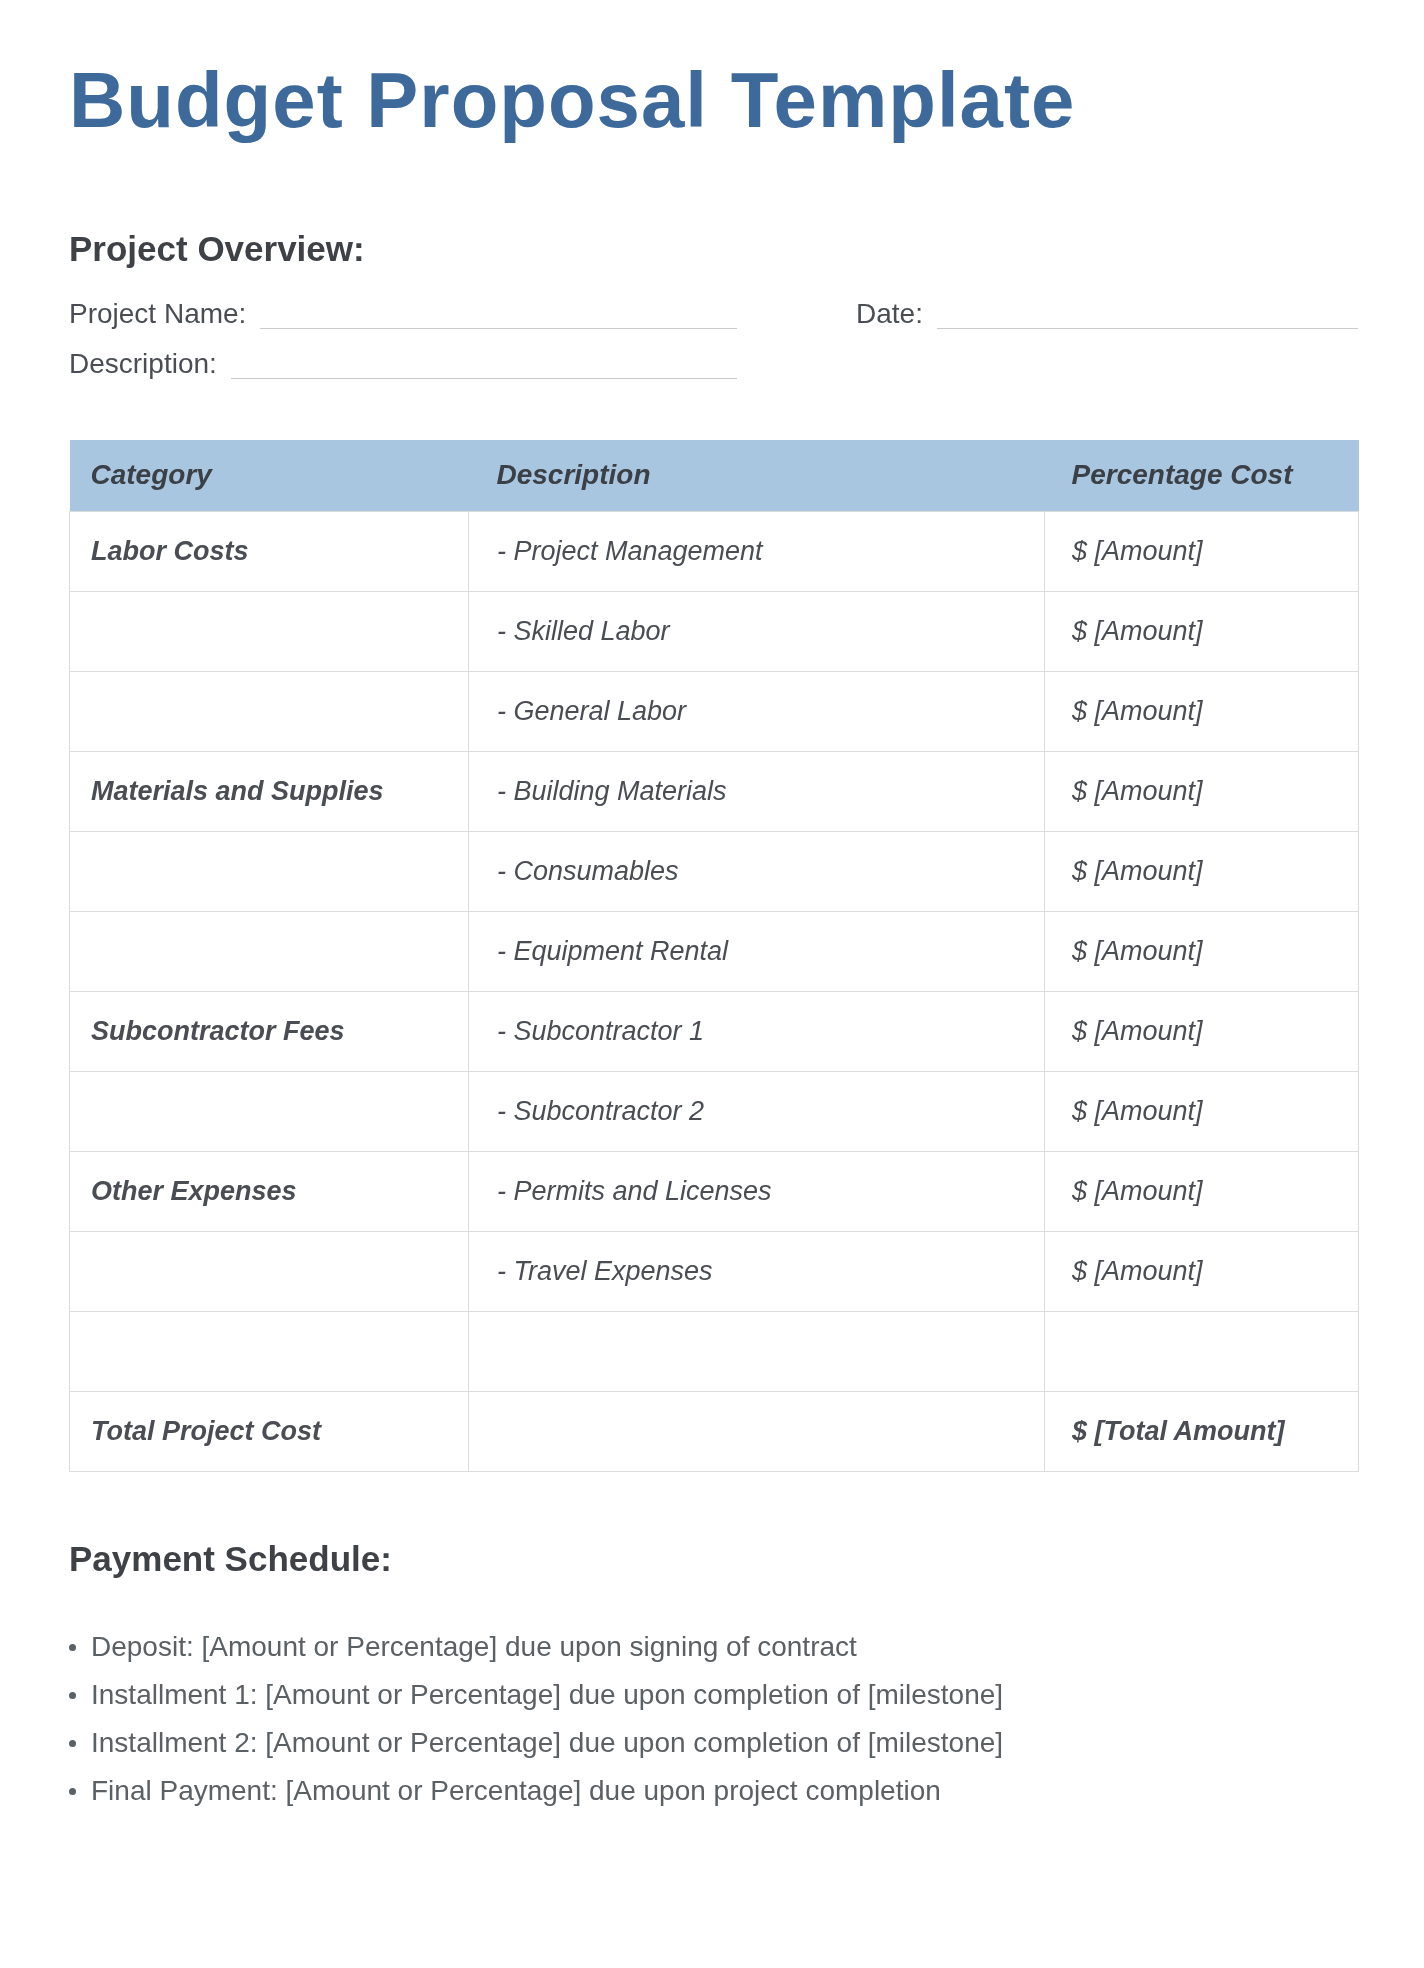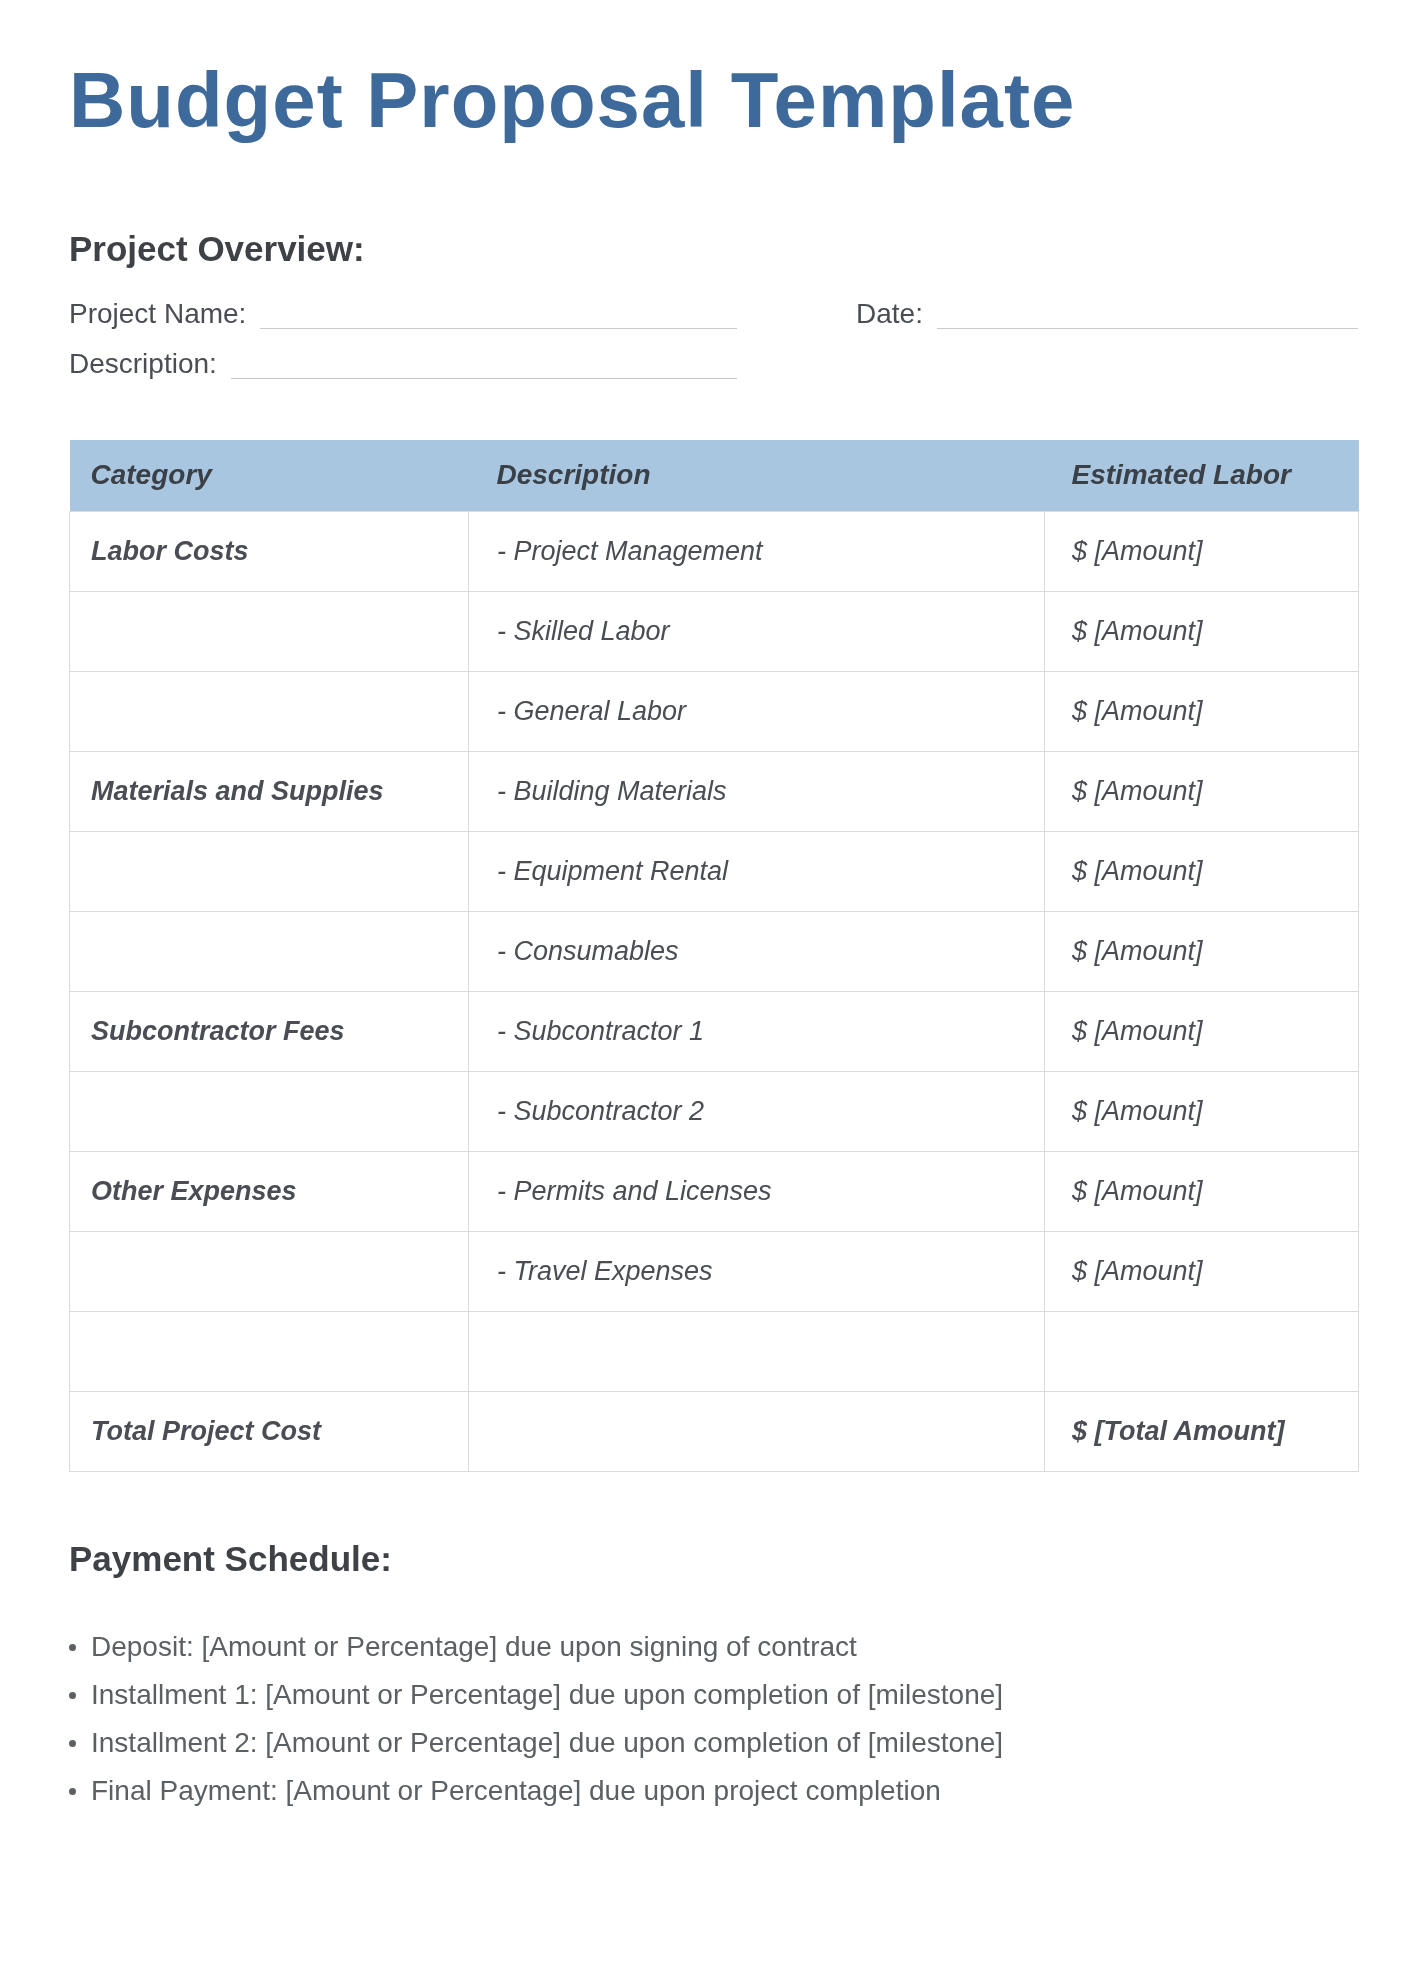--- a/index.html
+++ b/index.html
@@ -146,21 +146,21 @@
   <table class="budget">
     <colgroup>
       <col style="width:399px">
       <col style="width:576px">
       <col style="width:314px">
     </colgroup>
     <thead>
       <tr>
         <th class="c1">Category</th>
         <th class="c2">Description</th>
-        <th class="c3">Estimated Labor</th>
+        <th class="c3">Percentage Cost</th>
       </tr>
     </thead>
     <tbody>
       <tr>
         <td class="c1 b">Labor Costs</td>
         <td class="c2">- Project Management</td>
         <td class="c3">$ [Amount]</td>
       </tr>
       <tr>
         <td class="c1"></td>
@@ -172,26 +172,26 @@
         <td class="c2">- General Labor</td>
         <td class="c3">$ [Amount]</td>
       </tr>
       <tr>
         <td class="c1 b">Materials and Supplies</td>
         <td class="c2">- Building Materials</td>
         <td class="c3">$ [Amount]</td>
       </tr>
       <tr>
         <td class="c1"></td>
+        <td class="c2">- Consumables</td>
+        <td class="c3">$ [Amount]</td>
+      </tr>
+      <tr>
+        <td class="c1"></td>
         <td class="c2">- Equipment Rental</td>
-        <td class="c3">$ [Amount]</td>
-      </tr>
-      <tr>
-        <td class="c1"></td>
-        <td class="c2">- Consumables</td>
         <td class="c3">$ [Amount]</td>
       </tr>
       <tr>
         <td class="c1 b">Subcontractor Fees</td>
         <td class="c2">- Subcontractor 1</td>
         <td class="c3">$ [Amount]</td>
       </tr>
       <tr>
         <td class="c1"></td>
         <td class="c2">- Subcontractor 2</td>

